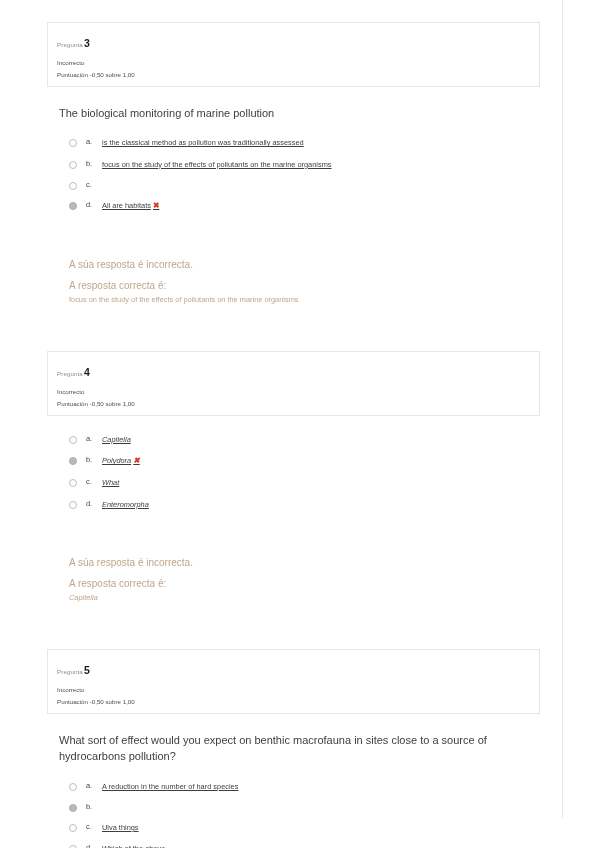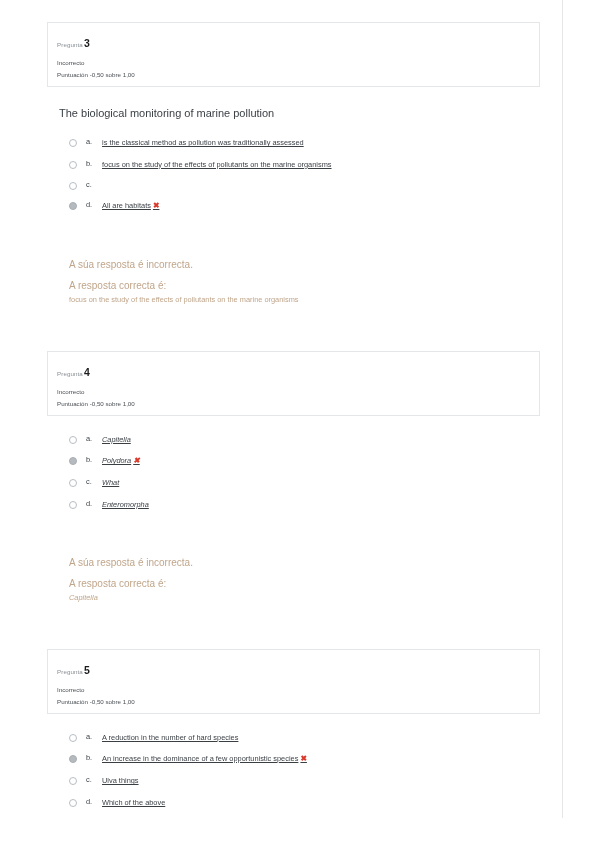--- a/index.html
+++ b/index.html
@@ -208,30 +208,30 @@
           <div class="block-bottom-pad"></div>
         </div>
       </div>
       <div class="question-block">
         <div class="q-info">
           <div class="q-info-line"><span class="q-label">Pregunta</span><span class="q-number">5</span></div>
           <div class="q-state">Incorrecto</div>
           <div class="q-grade">Puntuación -0,50 sobre 1,00</div>
         </div>
         <div class="q-body">
+          <div class="q-text">What sort of effect would you expect on benthic macrofauna in sites close to a source of hydrocarbons pollution?</div>
           <div class="answers">
             <div class="answer-row">
               <span class="radio"></span>
               <span class="answer-letter">a.</span>
               <span class="answer-text"><span>A reduction in the number of hard species</span></span>
             </div>
             <div class="answer-row">
               <span class="radio checked"></span>
               <span class="answer-letter">b.</span>
-              <span class="answer-text"><span>An increase in the dominance of a few opportunistic species</span><span class="xmark">✖</span></span>
             </div>
             <div class="answer-row">
               <span class="radio"></span>
               <span class="answer-letter">c.</span>
               <span class="answer-text"><span>Ulva things</span></span>
             </div>
             <div class="answer-row">
               <span class="radio"></span>
               <span class="answer-letter">d.</span>
               <span class="answer-text"><span>Which of the above</span></span>

